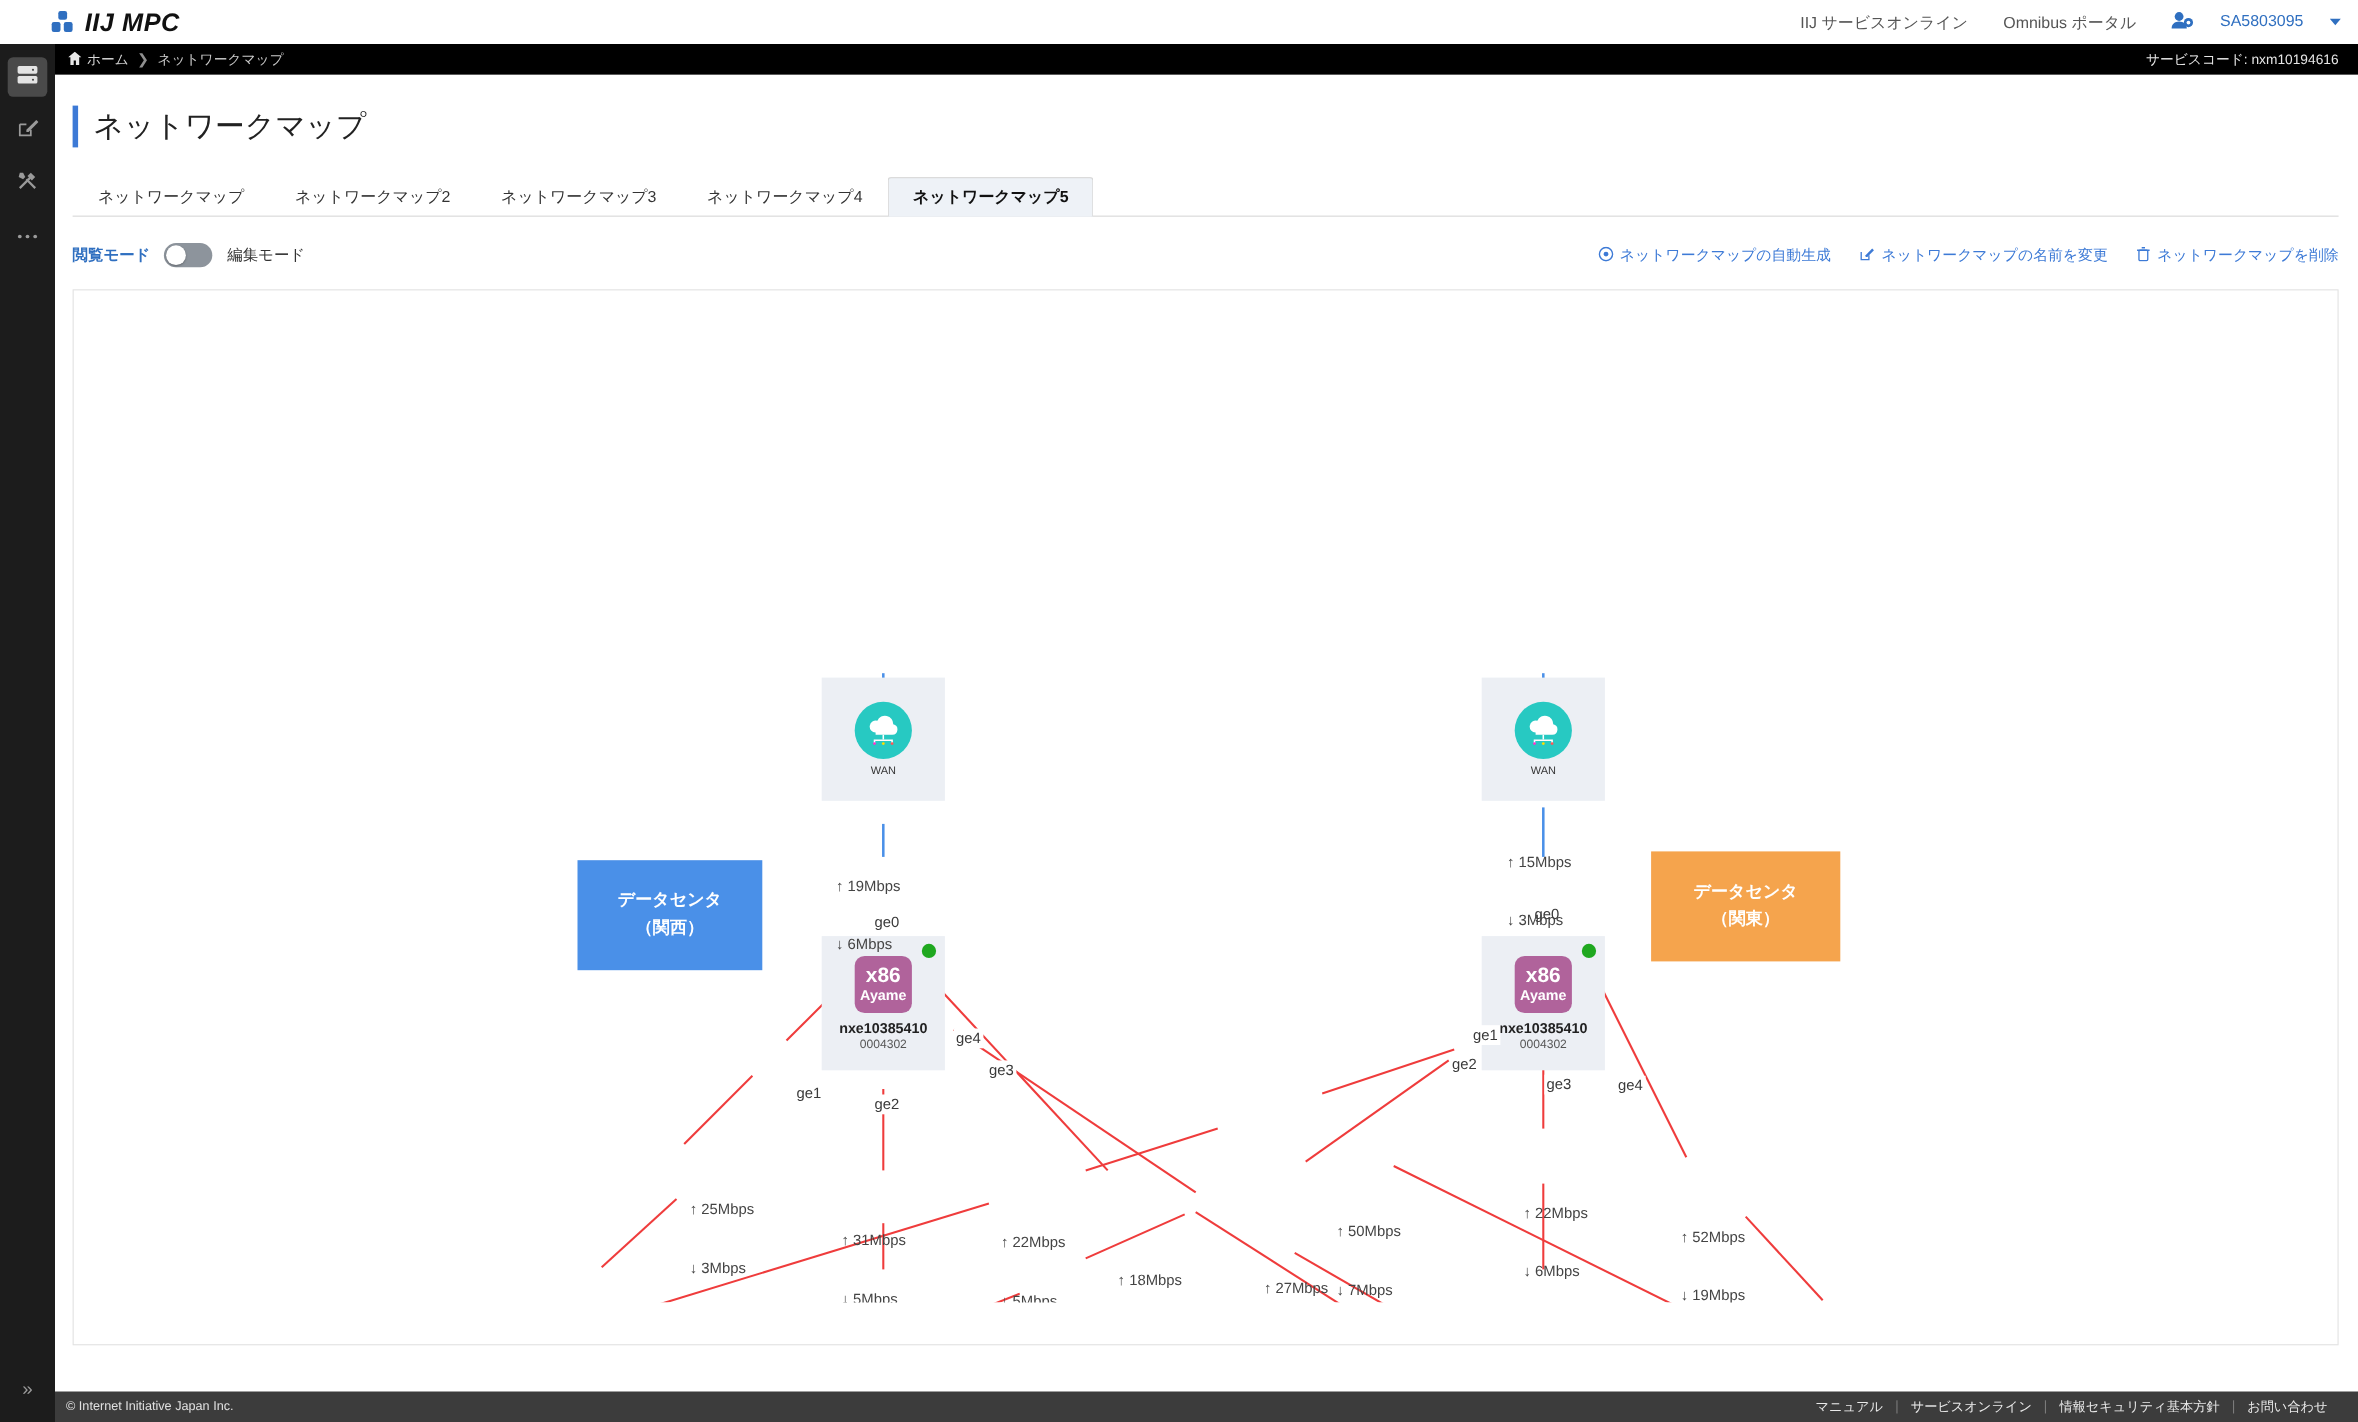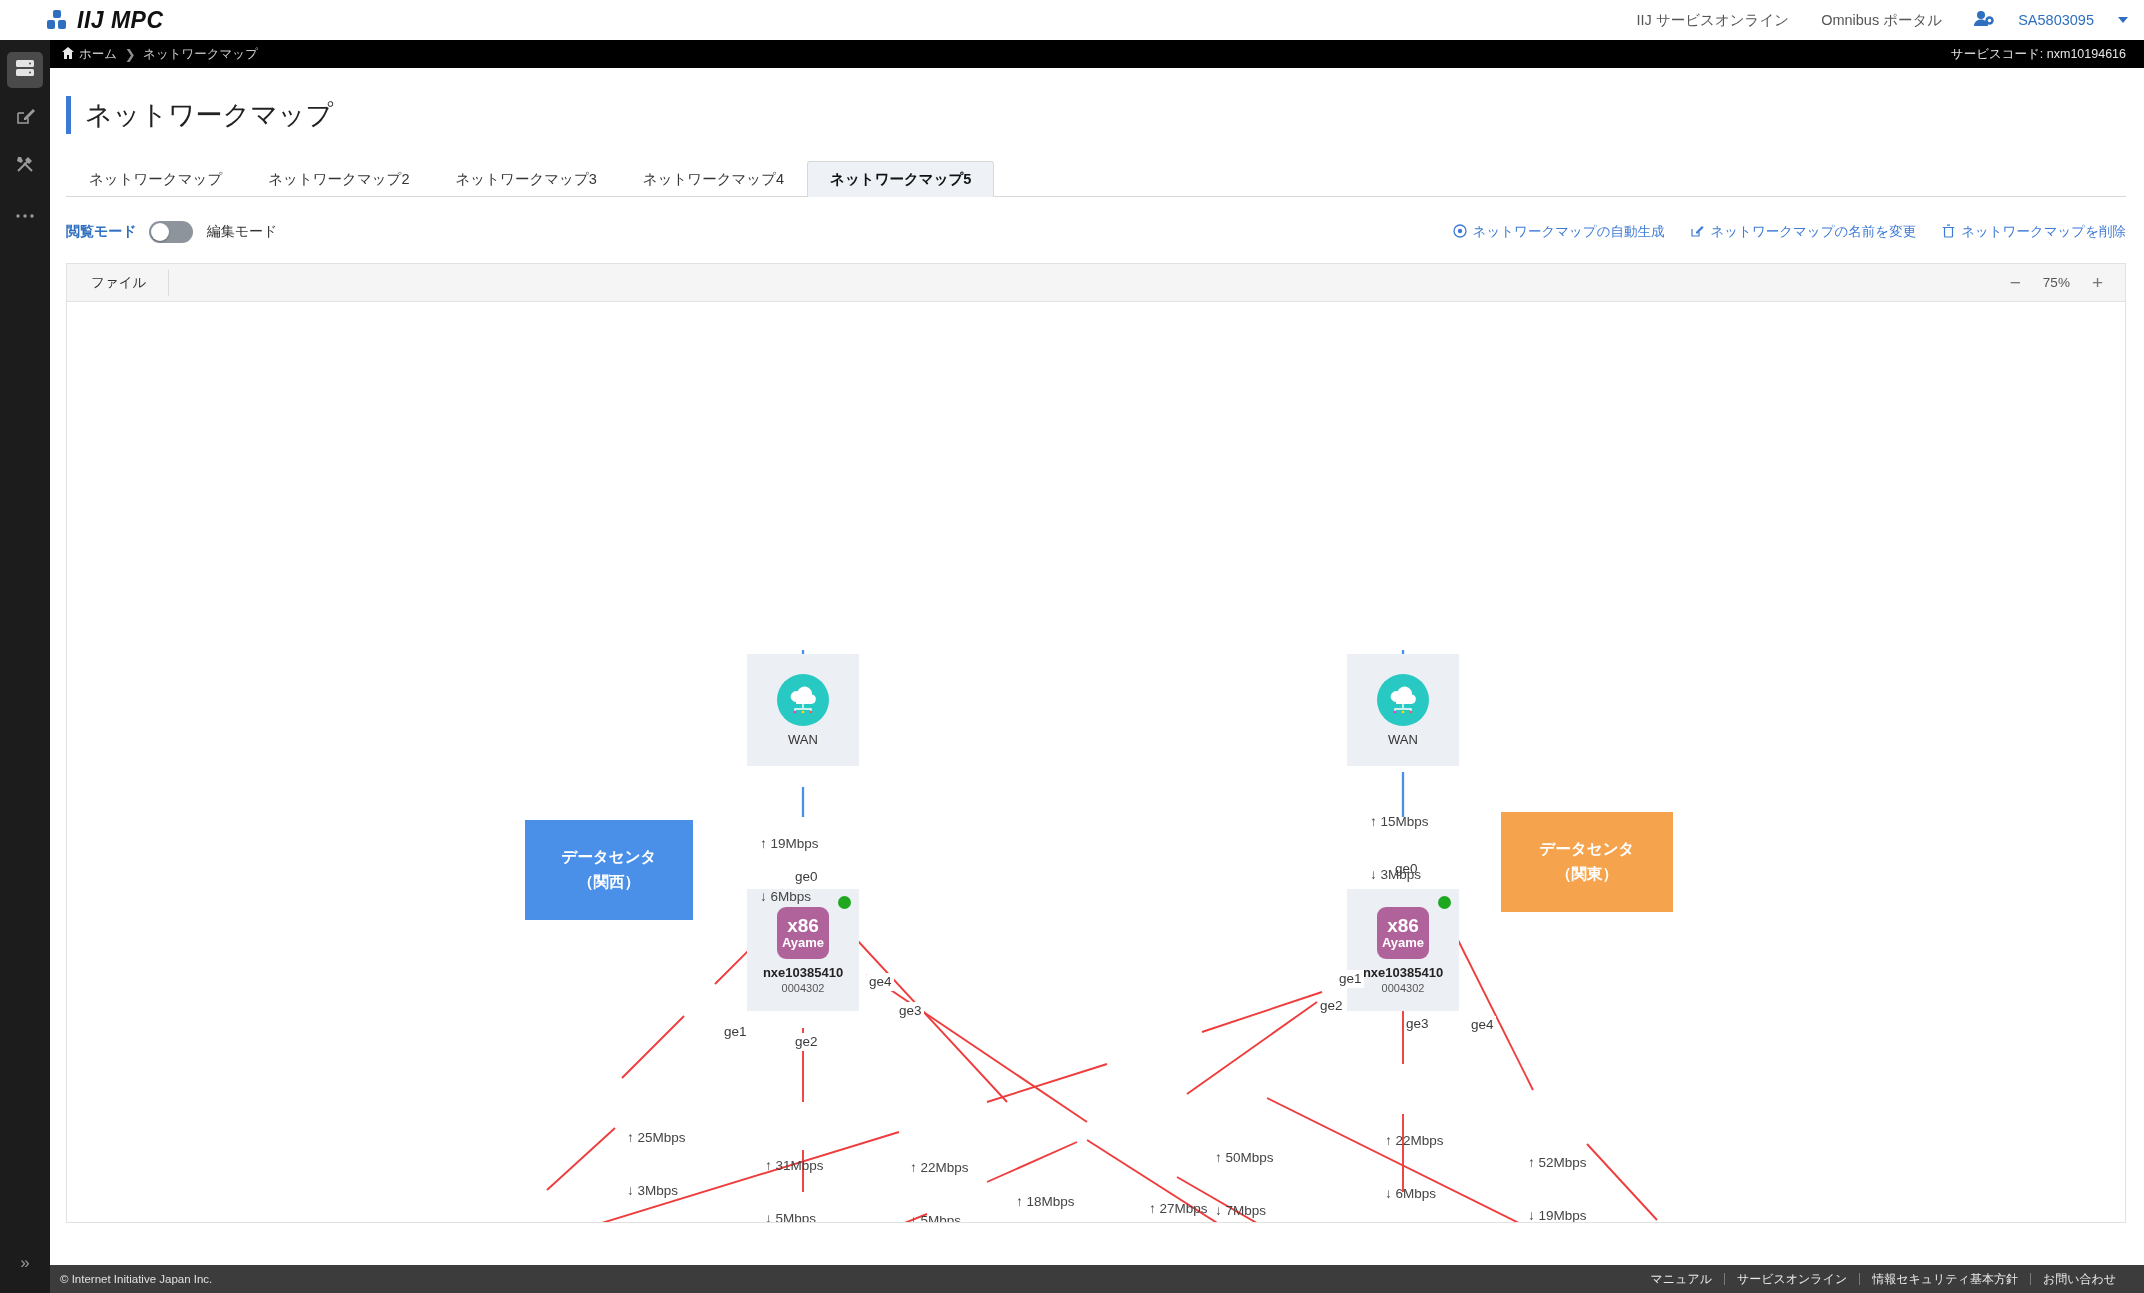--- a/index.html
+++ b/index.html
@@ -145,21 +145,21 @@
   .node {
     position: absolute; width: 112px; height: 112px; background: #eceff4;
     display: flex; flex-direction: column; align-items: center;
     justify-content: center; cursor: pointer;
   }
   .node.tall { height: 122px; }
   .node-status {
     position: absolute; top: 7px; right: 8px; width: 13px; height: 13px;
     border-radius: 50%; background: #1fa81f;
   }
-  .node-label { font-size: 13px; color: #333; margin-top: 6px; }
+  .node-label { font-size: 10px; color: #333; margin-top: 6px; }
   .node-name { font-size: 13px; font-weight: bold; color: #222; margin-top: 6px; }
   .node-serial { font-size: 11px; color: #555; margin-top: 2px; }
 
   .ic-cloud {
     width: 52px; height: 52px; border-radius: 50%; background: #27c9c2;
     display: flex; align-items: center; justify-content: center;
   }
   .ic-x86 {
     width: 52px; height: 52px; border-radius: 9px; background: #b0639b;
     display: flex; flex-direction: column; align-items: center;
@@ -341,28 +341,20 @@
             <rect x="2.5" y="3.5" width="8" height="9.5" rx="1"></rect>
               <path d="M0.8 3.5h11.4M5 1.2h3"></path>
           </svg>
         </span>
         <span>ネットワークマップを削除</span>
       </span>
     </div>
   </div>
 
   <div class="map-panel">
-    <div class="map-toolbar">
-      <span class="tb-file">ファイル</span>
-      <span class="tb-zoom">
-        <span class="zoom-btn">−</span>
-        <span>75%</span>
-        <span class="zoom-btn">+</span>
-      </span>
-    </div>
 
     <div class="canvas">
 
       <svg class="edges" viewBox="0 0 2058 920">
 
         <line x1="736" y1="348" x2="736" y2="390" stroke="#4a90e8" stroke-width="2.3"></line>
         <line x1="736" y1="424" x2="736" y2="454" stroke="#4a90e8" stroke-width="2.3"></line>
         <line x1="736" y1="485" x2="736" y2="515" stroke="#4a90e8" stroke-width="2.3"></line>
         <line x1="1336" y1="348" x2="1336" y2="372" stroke="#4a90e8" stroke-width="2.3"></line>
         <line x1="1336" y1="406" x2="1336" y2="440" stroke="#4a90e8" stroke-width="2.3"></line>

